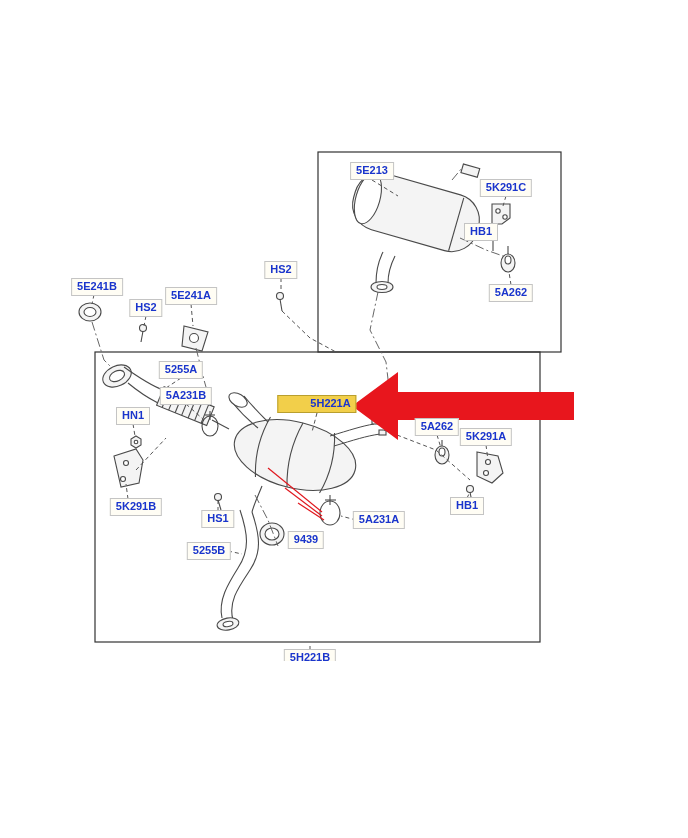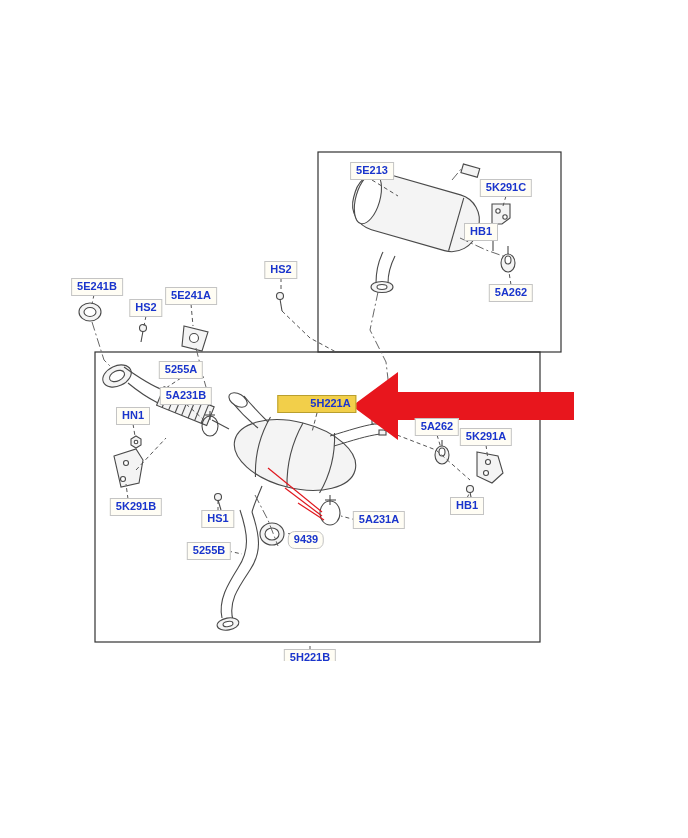--- a/index.html
+++ b/index.html
@@ -244,21 +244,21 @@
       <div class="part-label" style="left: 97px; top: 287px;">5E241B</div>
       <div class="part-label" style="left: 146px; top: 308px;">HS2</div>
       <div class="part-label" style="left: 191px; top: 296px;">5E241A</div>
       <div class="part-label" style="left: 281px; top: 270px;">HS2</div>
       <div class="part-label" style="left: 181px; top: 370px;">5255A</div>
       <div class="part-label" style="left: 186px; top: 396px;">5A231B</div>
       <div class="part-label" style="left: 133px; top: 416px;">HN1</div>
       <div class="part-label" style="left: 136px; top: 507px; text-align: right;">5K291B</div>
       <div class="part-label" style="left: 218px; top: 519px;">HS1</div>
       <div class="part-label" style="left: 209px; top: 551px;">5255B</div>
-      <div class="part-label" style="left: 306px; top: 540px; border-radius: 7px;">9439</div>
+      <div class="part-label" style="left: 306px; top: 540px;">9439</div>
       <div class="part-label" style="left: 379px; top: 520px;">5A231A</div>
       <div class="part-label highlight" style="left: 317px; top: 404px; padding-left: 32px;">5H221A</div>
       <div class="part-label" style="left: 437px; top: 427px;">5A262</div>
       <div class="part-label" style="left: 486px; top: 437px;">5K291A</div>
       <div class="part-label" style="left: 467px; top: 506px;">HB1</div>
       <div class="part-label" style="left: 310px; top: 658px;">5H221B</div>
     </div>
 </div>
 
 </body></html>

